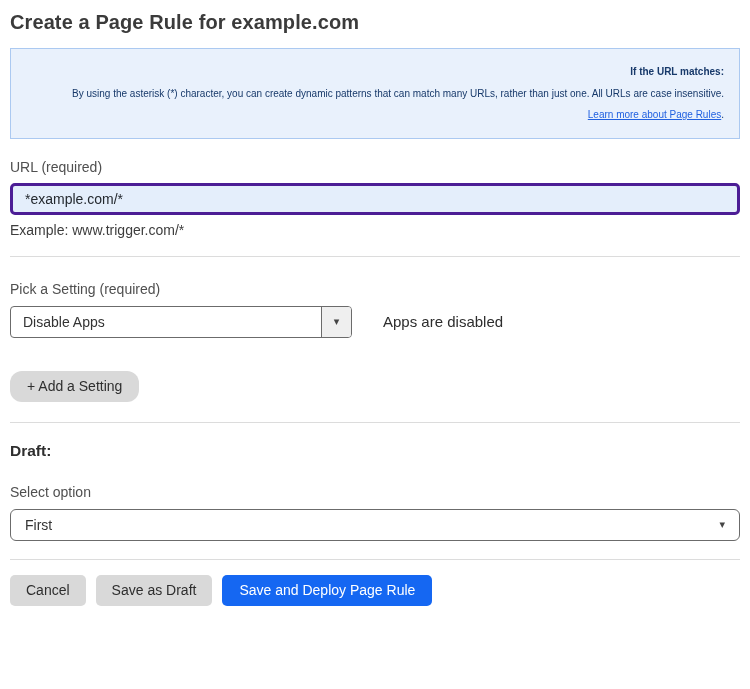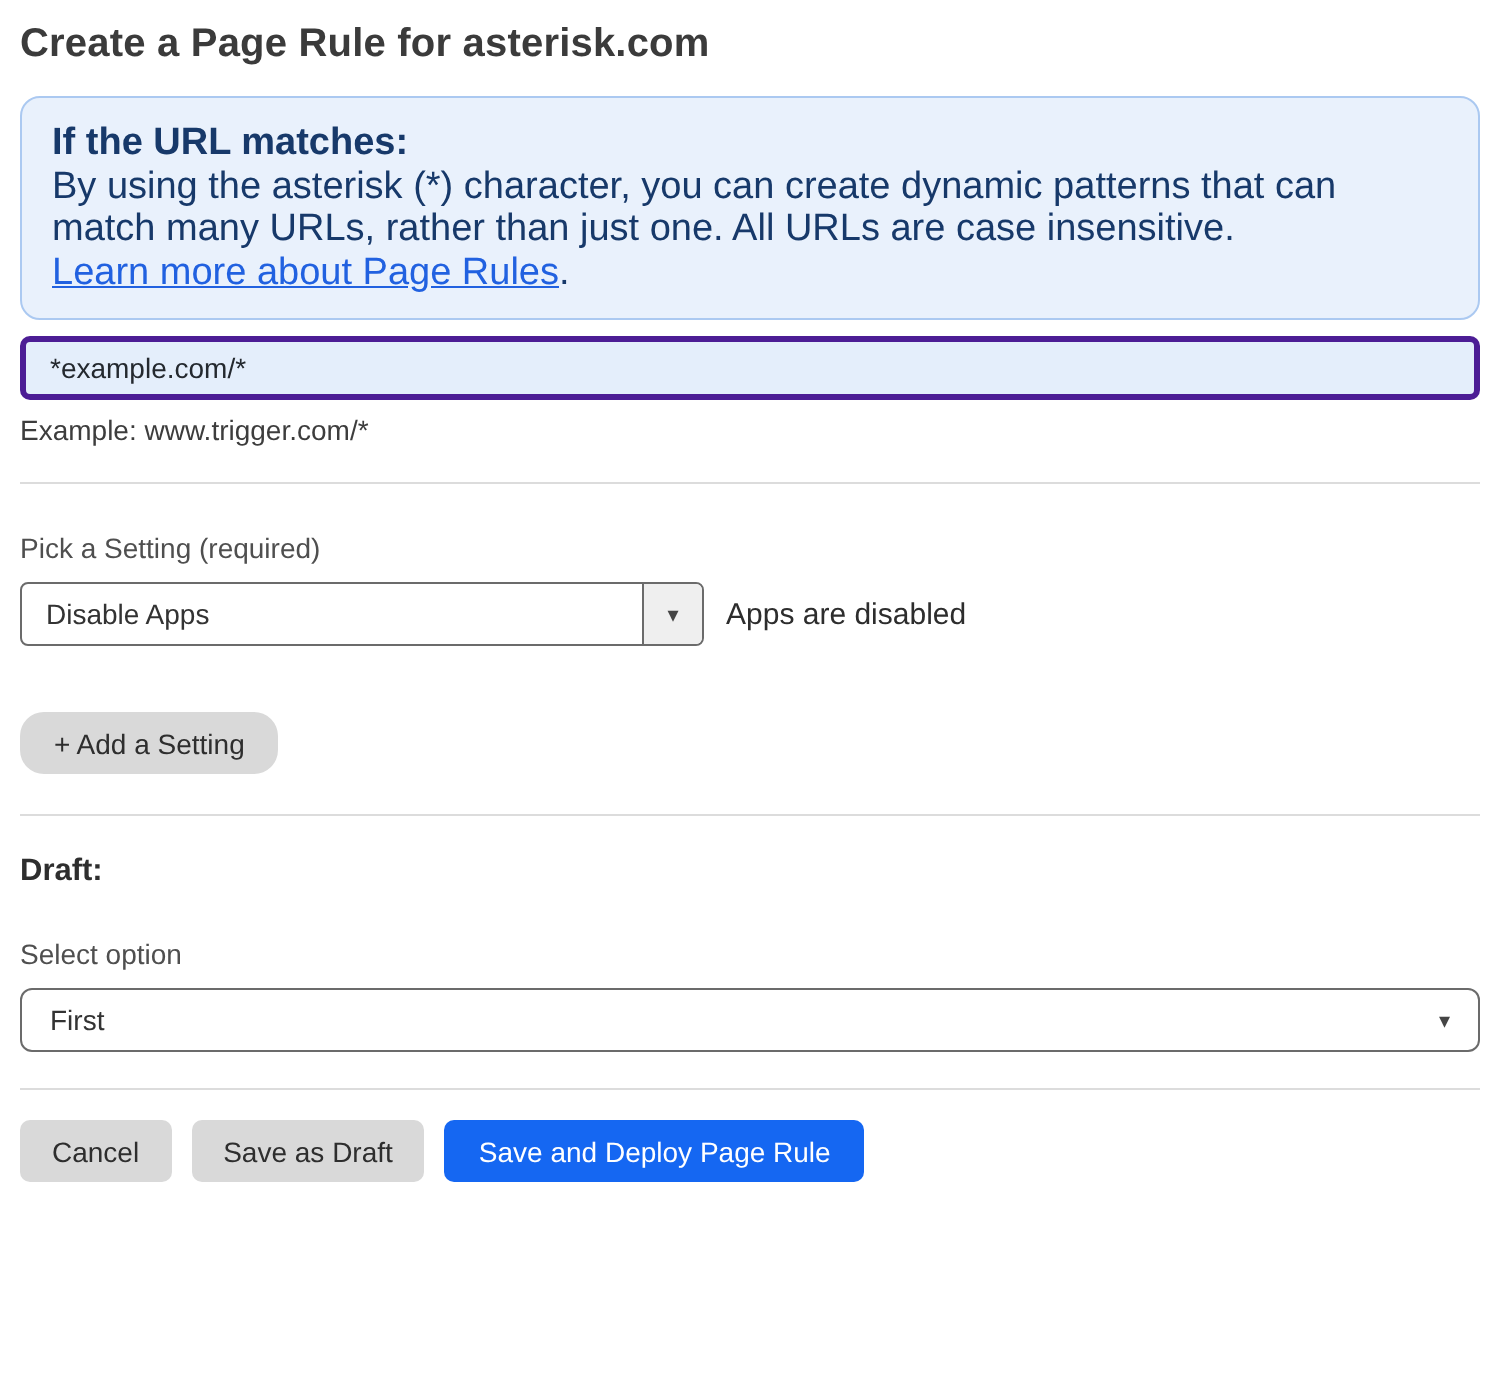--- a/index.html
+++ b/index.html
@@ -11,43 +11,43 @@
   }
   .wrap { padding: 8px 10px 0 10px; }
 
   .page-title {
     font-size: 20px; font-weight: bold; color: #3b3b3b;
     margin: 3px 0 0 0; letter-spacing: 0.1px;
   }
 
   .info-box {
     margin-top: 14px; background: #e9f1fc; border: 1px solid #abc9f1;
-    border-radius: 10px; padding: 12px 15px; color: #17396a;
-    font-size: 19px; line-height: 21.5px;
+    border-radius: 0; padding: 12px 15px; color: #17396a;
+    font-size: 10px; line-height: 21.5px; text-align: right;
   }
   .info-box .info-heading { font-weight: bold; }
   .info-box .learn-link { color: #2161e0; text-decoration: underline; cursor: pointer; }
 
   .field-label { margin-top: 20px; font-size: 14px; color: #4f4f4f; }
 
   .url-input {
     margin-top: 8px; width: 100%; height: 32px;
     background: #e4eefb; border: 3px solid #4c1d95; border-radius: 5px;
     font-size: 14px; color: #24292f; padding: 0 12px;
     font-family: inherit; outline: none;
   }
   .example { margin-top: 7px; font-size: 14px; color: #3d3d3d; }
 
   .divider { border: none; border-top: 1px solid #dcdcdc; margin: 18px 0 0 0; }
 
   .section-heading { margin-top: 19px; font-size: 15.5px; font-weight: bold; color: #2e2e2e; }
 
   .picker-label { margin-top: 24px; font-size: 14px; color: #4f4f4f; }
 
-  .setting-row { margin-top: 9px; display: flex; align-items: center; gap: 11px; }
+  .setting-row { margin-top: 9px; display: flex; align-items: center; gap: 31px; }
   .select-setting {
     display: flex; width: 342px; height: 32px;
     border: 1px solid #6b6b6b; border-radius: 4px; background: #fff; cursor: pointer;
   }
   .select-setting .value {
     flex: 1; display: flex; align-items: center;
     padding-left: 12px; font-size: 14px; color: #333;
   }
   .select-setting .arrow-seg {
     width: 30px; border-left: 1px solid #6b6b6b; background: #efefef;
@@ -77,28 +77,29 @@
     font-family: inherit; padding: 0 16px; cursor: pointer;
   }
   .btn-gray { background: #d9d9d9; color: #2e2e2e; }
   .btn-primary { background: #1567f2; color: #ffffff; padding: 0 17px; }
 </style>
 </head>
 <body>
 
 <div class="wrap">
 
-  <h1 class="page-title">Create a Page Rule for asterisk.com</h1>
+  <h1 class="page-title">Create a Page Rule for example.com</h1>
 
   <div class="info-box">
     <div class="info-heading">If the URL matches:</div>
     <div class="info-body">By using the asterisk (*) character, you can create dynamic patterns that can match many URLs, rather than just one. All URLs are case insensitive.</div>
     <div><a class="learn-link">Learn more about Page Rules</a><span>.</span></div>
   </div>
 
+  <div class="field-label">URL (required)</div>
   <input class="url-input" type="text" value="*example.com/*" style="">
   <div class="example">Example: www.trigger.com/*</div>
 
   <hr class="divider">
 
 
   <div class="picker-label">Pick a Setting (required)</div>
 
   <div class="setting-row">
     <div class="select-setting">

